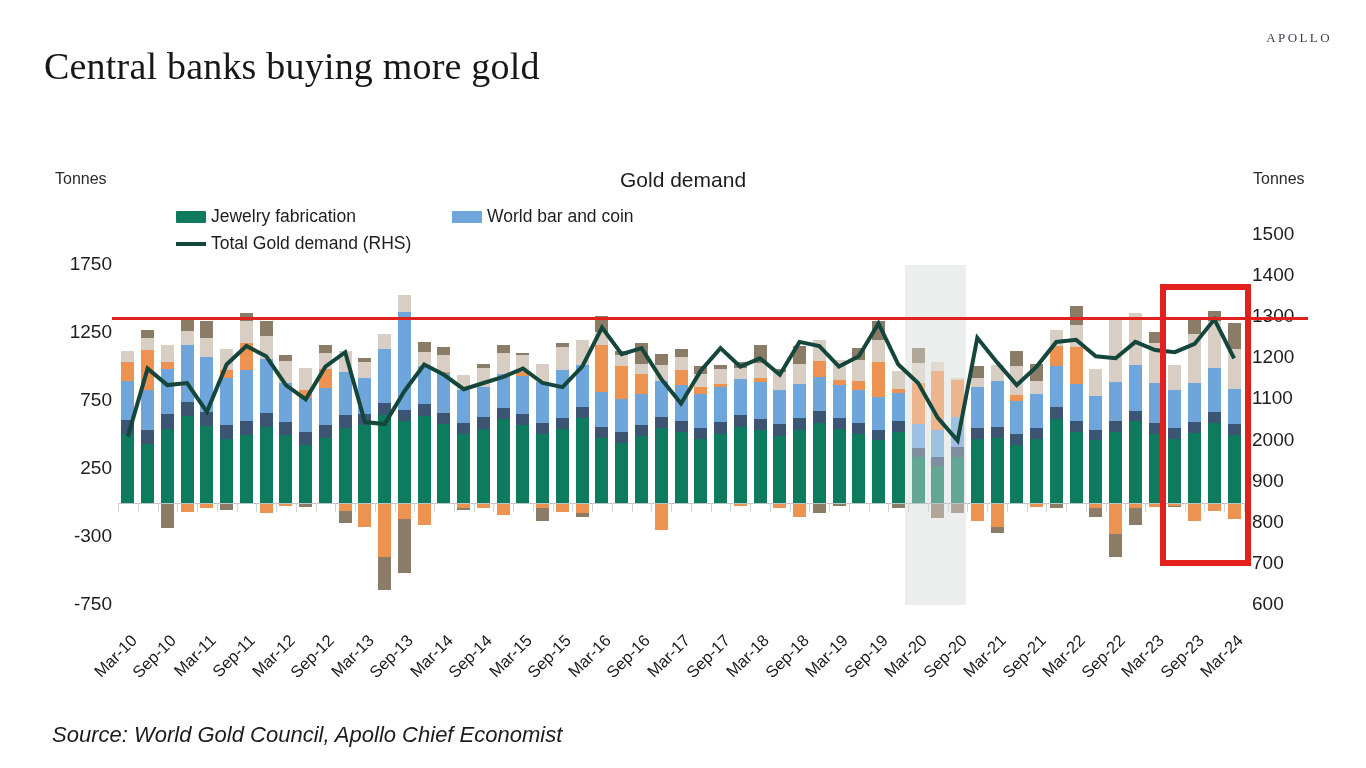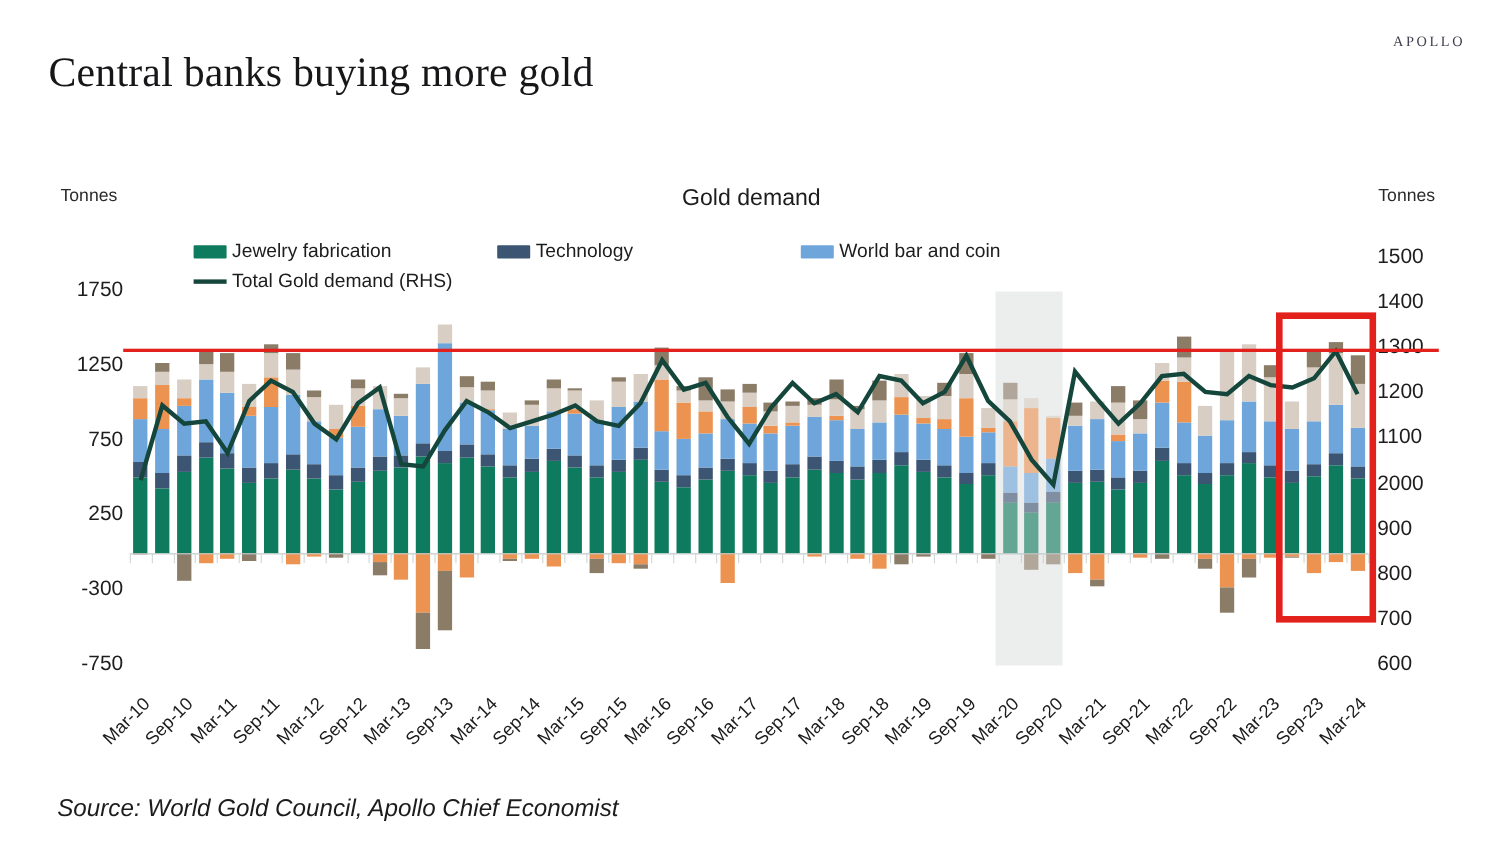--- a/index.html
+++ b/index.html
@@ -33,21 +33,21 @@
     position:absolute;font-size:16px;color:#2a2a2a;white-space:nowrap;
   }
   .unit-left{left:55px;top:170px;}
   .unit-right{left:1253px;top:170px;}
   .chart-title{
     position:absolute;left:620px;top:168px;
     font-size:21px;color:#1d1d1d;white-space:nowrap;
   }
 
   
-  .legend{position:absolute;left:176px;top:203px;width:1070px;margin-top:12px;}
+  .legend{position:absolute;left:176px;top:203px;width:1070px;}
   .legend-row{display:flex;height:27px;align-items:center;}
   .legend-item{display:flex;align-items:center;white-space:nowrap;}
   .legend-item .swatch{
     width:30px;height:12px;margin-right:5px;flex:0 0 auto;border-radius:1px;
   }
   .legend-item .lineswatch{
     width:30px;height:0;border-top:4px solid #14463c;margin-right:5px;flex:0 0 auto;
   }
   .legend-item .lbl{font-size:17.5px;color:#1d1d1d;}
 
@@ -109,24 +109,20 @@
 
   <div class="axis-unit unit-left">Tonnes</div>
   <div class="axis-unit unit-right">Tonnes</div>
   <div class="chart-title">Gold demand</div>
 
   <div class="legend">
     <div class="legend-row">
       <div class="legend-item" style="width:276px">
         <span class="swatch" style="background:#0e7b5e"></span>
         <span class="lbl">Jewelry fabrication</span>
-      </div>
-      <div class="legend-item" style="width:276px">
-        <span class="swatch" style="background:#3b5572"></span>
-        <span class="lbl">Technology</span>
       </div>
       <div class="legend-item" style="width:264px">
         <span class="swatch" style="background:#6ea6dc"></span>
         <span class="lbl">World bar and coin</span>
       </div>
     </div>
     <div class="legend-row">
       <div class="legend-item">
         <span class="lineswatch"></span>
         <span class="lbl">Total Gold demand (RHS)</span>

